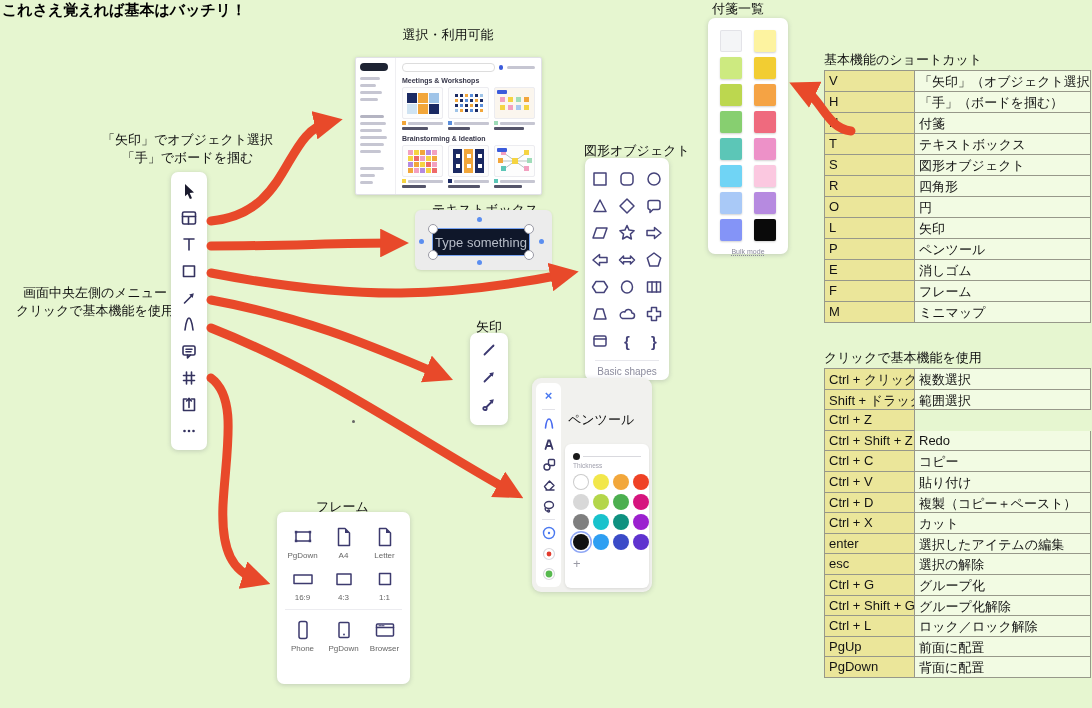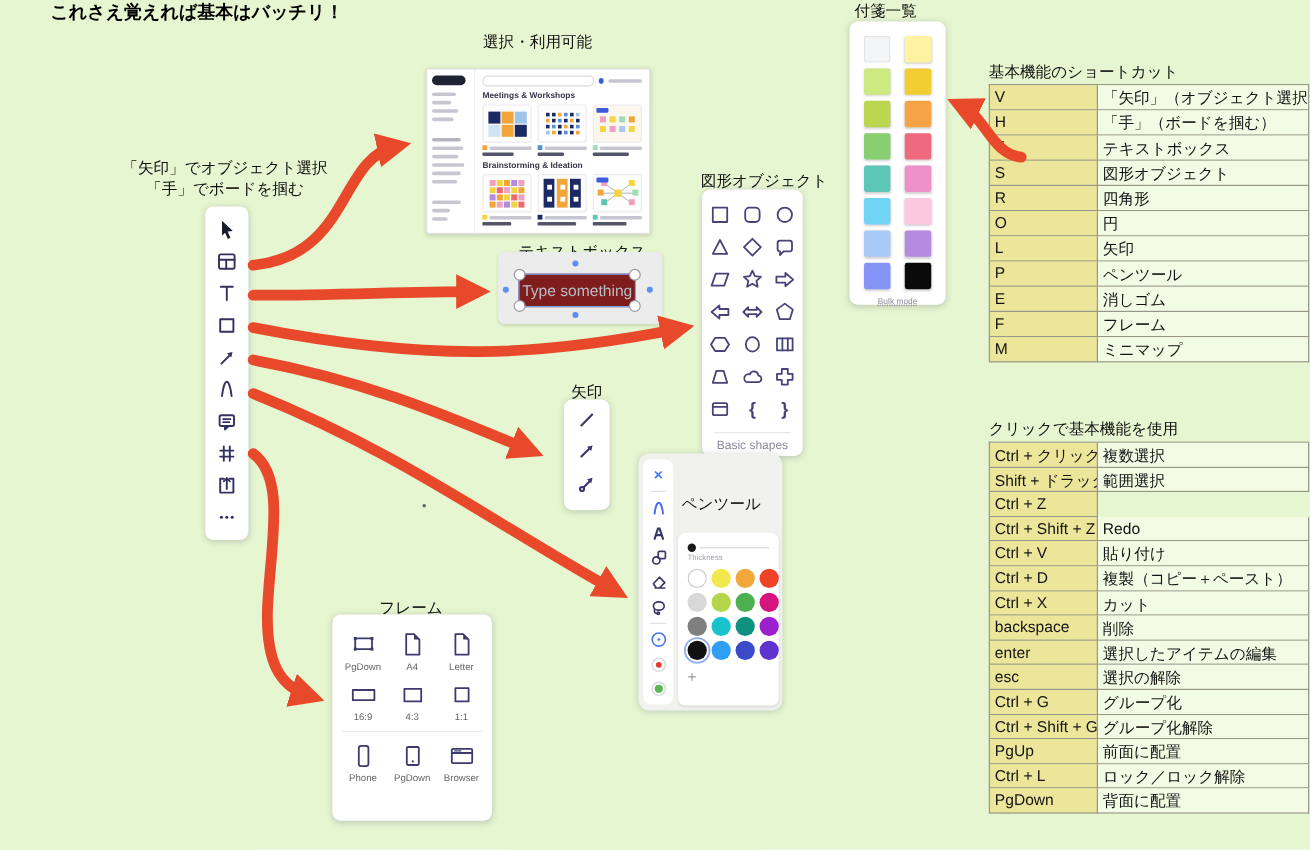--- a/index.html
+++ b/index.html
@@ -2,21 +2,21 @@
 <html><head>
 <meta charset="utf-8">
 <style>
   html,body{margin:0;padding:0;}
   body{font-family:"Liberation Sans","DejaVu Sans",sans-serif;}
   #canvas{position:relative;width:1092px;height:708px;background:#e6f6d0;overflow:hidden;}
   .lbl{position:absolute;font-size:13px;color:#101010;white-space:nowrap;}
   .lbl.center{text-align:center;white-space:normal;}
   .panel{position:absolute;background:#fff;border-radius:7px;box-shadow:0 1px 5px rgba(60,60,90,.22);}
   
-  .title{position:absolute;left:2px;top:1px;font-size:15px;font-weight:bold;color:#000;margin-left:40px;}
+  .title{position:absolute;left:2px;top:1px;font-size:15px;font-weight:bold;color:#000;}
   
   .toolbar{left:171px;top:172px;width:36px;height:278px;display:flex;flex-direction:column;align-items:center;justify-content:space-between;padding:8px 0;box-sizing:border-box;}
   .tool-btn{width:24px;height:22px;display:flex;align-items:center;justify-content:center;cursor:pointer;}
   .tool-btn svg{stroke:#34325f;fill:none;stroke-width:1.6;stroke-linecap:round;stroke-linejoin:round;}
   
   #arrows{position:absolute;left:0;top:0;z-index:6;pointer-events:none;}
   
   .tpl{position:absolute;left:355px;top:57px;width:185px;height:136px;background:#fff;border:1px solid #e1e1e6;border-radius:2px;box-shadow:0 1px 4px rgba(0,0,0,.15);z-index:2;}
   .tpl-side{position:absolute;left:0;top:0;width:40px;height:100%;border-right:1px solid #efeff2;padding:5px 4px;box-sizing:border-box;}
   .tpl-pill{width:28px;height:8px;border-radius:4px;background:#1e2433;margin-bottom:6px;}
@@ -30,21 +30,21 @@
   .tpl-lab{display:flex;align-items:center;gap:2px;margin-top:2px;}
   .tpl-sq{width:4px;height:4px;}
   .tpl-tx{height:3px;background:#55556a;border-radius:1px;flex:1;}
   
   .sticky{left:708px;top:18px;width:80px;height:236px;padding:12px 0 0;box-sizing:border-box;z-index:2;}
   .sticky-grid{display:grid;grid-template-columns:22px 22px;grid-auto-rows:22px;gap:5px 12px;justify-content:center;}
   .sticky-swatch{border-radius:2px;box-shadow:0 1px 2px rgba(0,0,0,.18);cursor:pointer;}
   .sticky-foot{margin-top:7px;text-align:center;font-size:7px;color:#8a8a9a;text-decoration:underline dotted;cursor:pointer;}
   
   .tb-demo{position:absolute;left:415px;top:210px;width:137px;height:60px;background:#ececec;border-radius:6px;box-shadow:0 1px 3px rgba(0,0,0,.12);z-index:2;}
-  .tb-box{position:absolute;left:17px;top:18px;width:96px;height:26px;border:1.5px solid #79a4f2;display:flex;align-items:center;justify-content:center;font-size:13px;color:#b7bdc8;background:#7f1d1d;}
+  .tb-box{position:absolute;left:17px;top:18px;width:96px;height:26px;border:1.5px solid #79a4f2;display:flex;align-items:center;justify-content:center;font-size:13px;color:#b7bdc8;background:#0f172a;}
   .hdl{position:absolute;width:8px;height:8px;border-radius:50%;background:#fff;border:1px solid #9a9aa5;z-index:3;}
   .bdot{position:absolute;width:5px;height:5px;border-radius:50%;background:#5b8ef0;z-index:3;}
   
   .shapes{left:585px;top:158px;width:84px;height:222px;padding:8px 0 0;box-sizing:border-box;z-index:2;}
   .shapes-grid{display:grid;grid-template-columns:repeat(3,26px);grid-auto-rows:26px;justify-content:center;gap:1px;}
   .shape-cell{display:flex;align-items:center;justify-content:center;cursor:pointer;}
   .shape-cell svg{stroke:#45437a;fill:none;stroke-width:1.5;stroke-linecap:round;stroke-linejoin:round;}
   .brace{font-size:15px;color:#45437a;font-weight:bold;}
   .shapes-div{height:1px;background:#e7e7ec;margin:6px 10px 5px;}
   .shapes-foot{text-align:center;font-size:10px;color:#8b8b9d;cursor:pointer;}
@@ -86,20 +86,24 @@
 </head>
 <body>
 
 <div id="canvas">
 
   <div class="title">これさえ覚えれば基本はバッチリ！</div>
 
   <div class="lbl center" style="left:90px;top:131px;width:195px;">
     <div>「矢印」でオブジェクト選択</div>
     <div>「手」でボードを掴む</div>
+  </div>
+  <div class="lbl center" style="left:10px;top:284px;width:170px;">
+    <div>画面中央左側のメニュー</div>
+    <div>クリックで基本機能を使用</div>
   </div>
   <div class="lbl center" style="left:352px;top:26px;width:192px;">
     <div>選択・利用可能</div>
   </div>
 
   <div class="panel toolbar">
     <div class="tool-btn">
         <svg width="22" height="22">
           <path d="M7 4 L16 12.5 L11.7 13 L14 18.2 L11.9 19.1 L9.6 13.9 L7 16.2 Z" fill="#1b1b2e" stroke="none"></path>
         </svg>
@@ -676,20 +680,24 @@
   <div class="sc-table t1" style="left:824px;top:70px;">
       <div class="sc-row">
         <div class="sc-key">V</div>
         <div class="sc-val">「矢印」（オブジェクト選択）</div>
       </div>
       <div class="sc-row">
         <div class="sc-key">H</div>
         <div class="sc-val">「手」（ボードを掴む）</div>
       </div>
       <div class="sc-row">
+        <div class="sc-key">N</div>
+        <div class="sc-val">付箋</div>
+      </div>
+      <div class="sc-row">
         <div class="sc-key">T</div>
         <div class="sc-val">テキストボックス</div>
       </div>
       <div class="sc-row">
         <div class="sc-key">S</div>
         <div class="sc-val">図形オブジェクト</div>
       </div>
       <div class="sc-row">
         <div class="sc-key">R</div>
         <div class="sc-val">四角形</div>
@@ -731,58 +739,58 @@
         <div class="sc-val">範囲選択</div>
       </div>
       <div class="sc-row">
         <div class="sc-key">Ctrl + Z</div>
       </div>
       <div class="sc-row">
         <div class="sc-key">Ctrl + Shift + Z</div>
         <div class="sc-val">Redo</div>
       </div>
       <div class="sc-row">
+        <div class="sc-key">Ctrl + C</div>
+        <div class="sc-val">コピー</div>
+      </div>
+      <div class="sc-row">
         <div class="sc-key">Ctrl + V</div>
         <div class="sc-val">貼り付け</div>
       </div>
       <div class="sc-row">
         <div class="sc-key">Ctrl + D</div>
         <div class="sc-val">複製（コピー＋ペースト）</div>
       </div>
       <div class="sc-row">
         <div class="sc-key">Ctrl + X</div>
         <div class="sc-val">カット</div>
       </div>
       <div class="sc-row">
-        <div class="sc-key">backspace</div>
-        <div class="sc-val">削除</div>
-      </div>
-      <div class="sc-row">
         <div class="sc-key">enter</div>
         <div class="sc-val">選択したアイテムの編集</div>
       </div>
       <div class="sc-row">
         <div class="sc-key">esc</div>
         <div class="sc-val">選択の解除</div>
       </div>
       <div class="sc-row">
         <div class="sc-key">Ctrl + G</div>
         <div class="sc-val">グループ化</div>
       </div>
       <div class="sc-row">
         <div class="sc-key">Ctrl + Shift + G</div>
         <div class="sc-val">グループ化解除</div>
       </div>
       <div class="sc-row">
+        <div class="sc-key">Ctrl + L</div>
+        <div class="sc-val">ロック／ロック解除</div>
+      </div>
+      <div class="sc-row">
         <div class="sc-key">PgUp</div>
         <div class="sc-val">前面に配置</div>
-      </div>
-      <div class="sc-row">
-        <div class="sc-key">Ctrl + L</div>
-        <div class="sc-val">ロック／ロック解除</div>
       </div>
       <div class="sc-row">
         <div class="sc-key">PgDown</div>
         <div class="sc-val">背面に配置</div>
       </div>
     </div>
 
   <div class="canvas-dot"></div>
 
   <svg id="arrows" width="1092" height="708">

